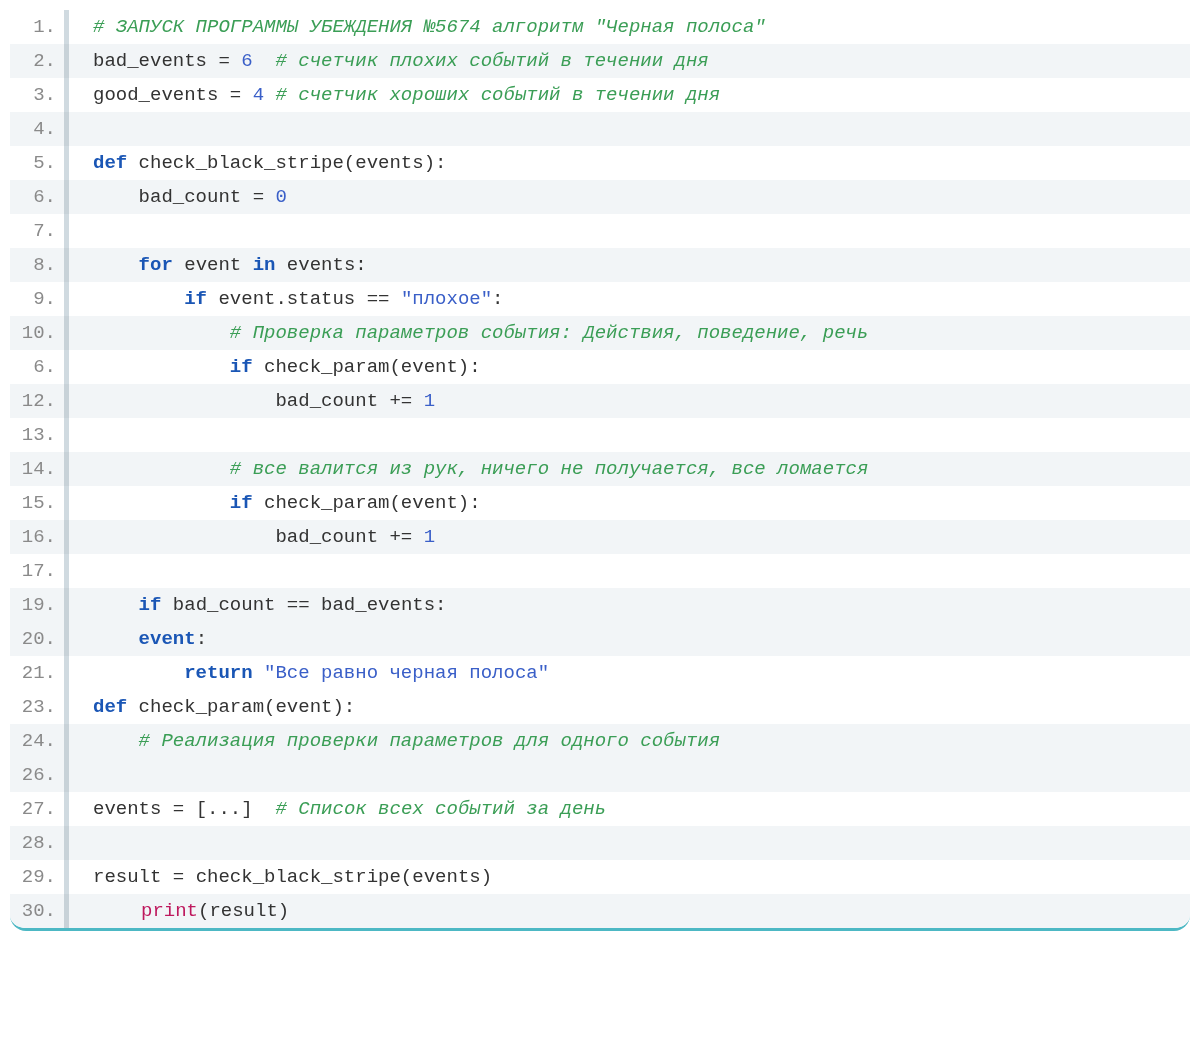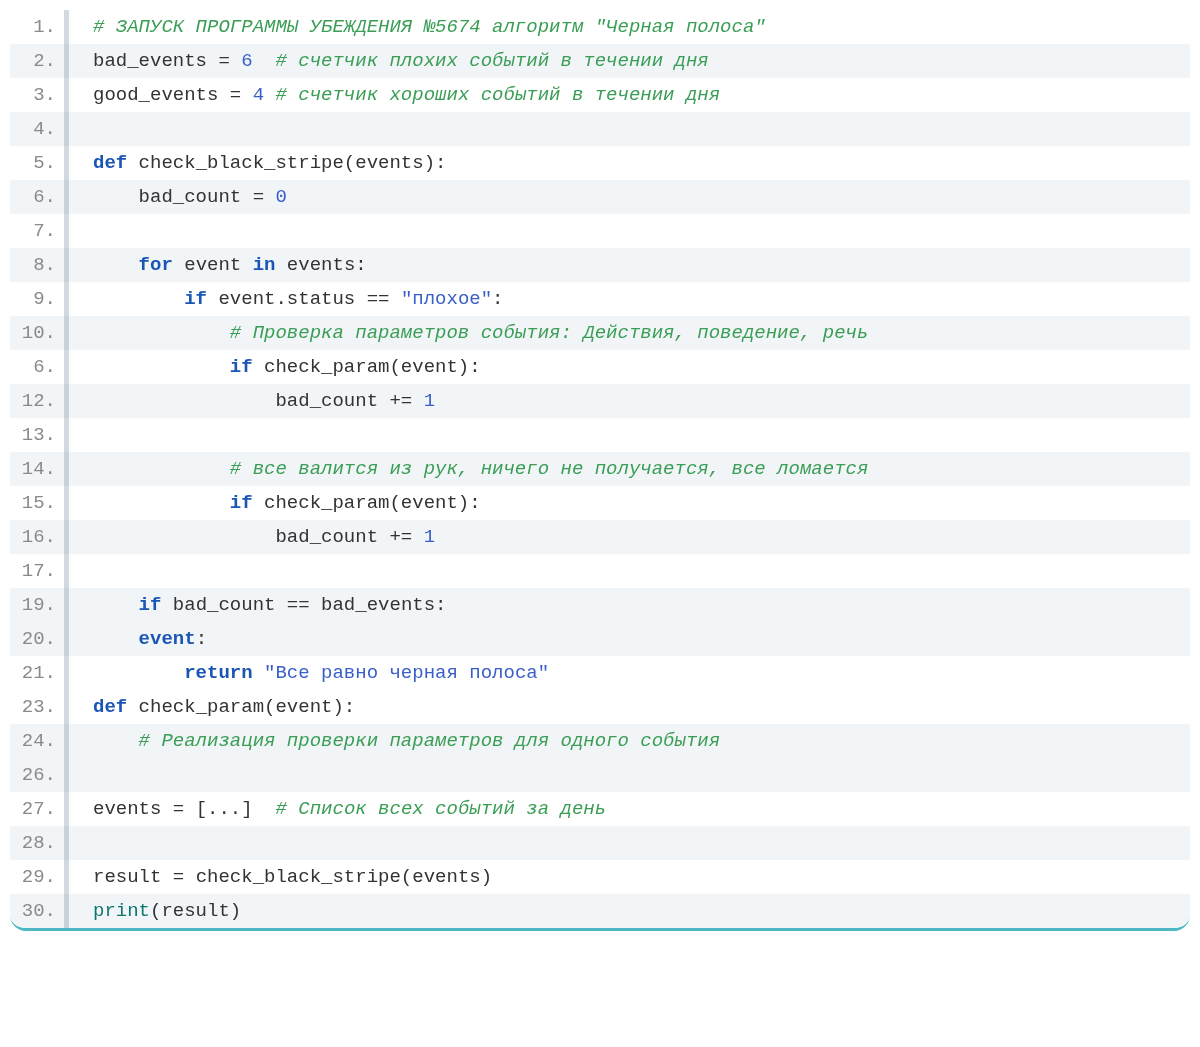--- a/index.html
+++ b/index.html
@@ -51,21 +51,21 @@
       white-space: pre;
       flex: 1;
       overflow: hidden;
     }
     .tok-comment { color: #3b9e56; font-style: italic; }
     .tok-keyword { color: #1a56b5; font-weight: bold; }
     .tok-string { color: #3a5fc8; }
     .tok-number { color: #3a5fc8; }
     .tok-op { color: #333; }
     .tok-ident { color: #333; }
-    .tok-builtin { color: #0f766e; }
+    .tok-builtin { color: #be185d; margin-left: 48px; }
   </style>
 </head>
 <body>
 
 <div class="code-container" id="code-container">
     <div class="code-line">
       <span class="line-number">1.</span>
       <span class="gutter"></span>
       <span class="code-content"><span class="tok-comment"># ЗАПУСК ПРОГРАММЫ УБЕЖДЕНИЯ №5674 алгоритм "Черная полоса"</span></span>
     </div>

